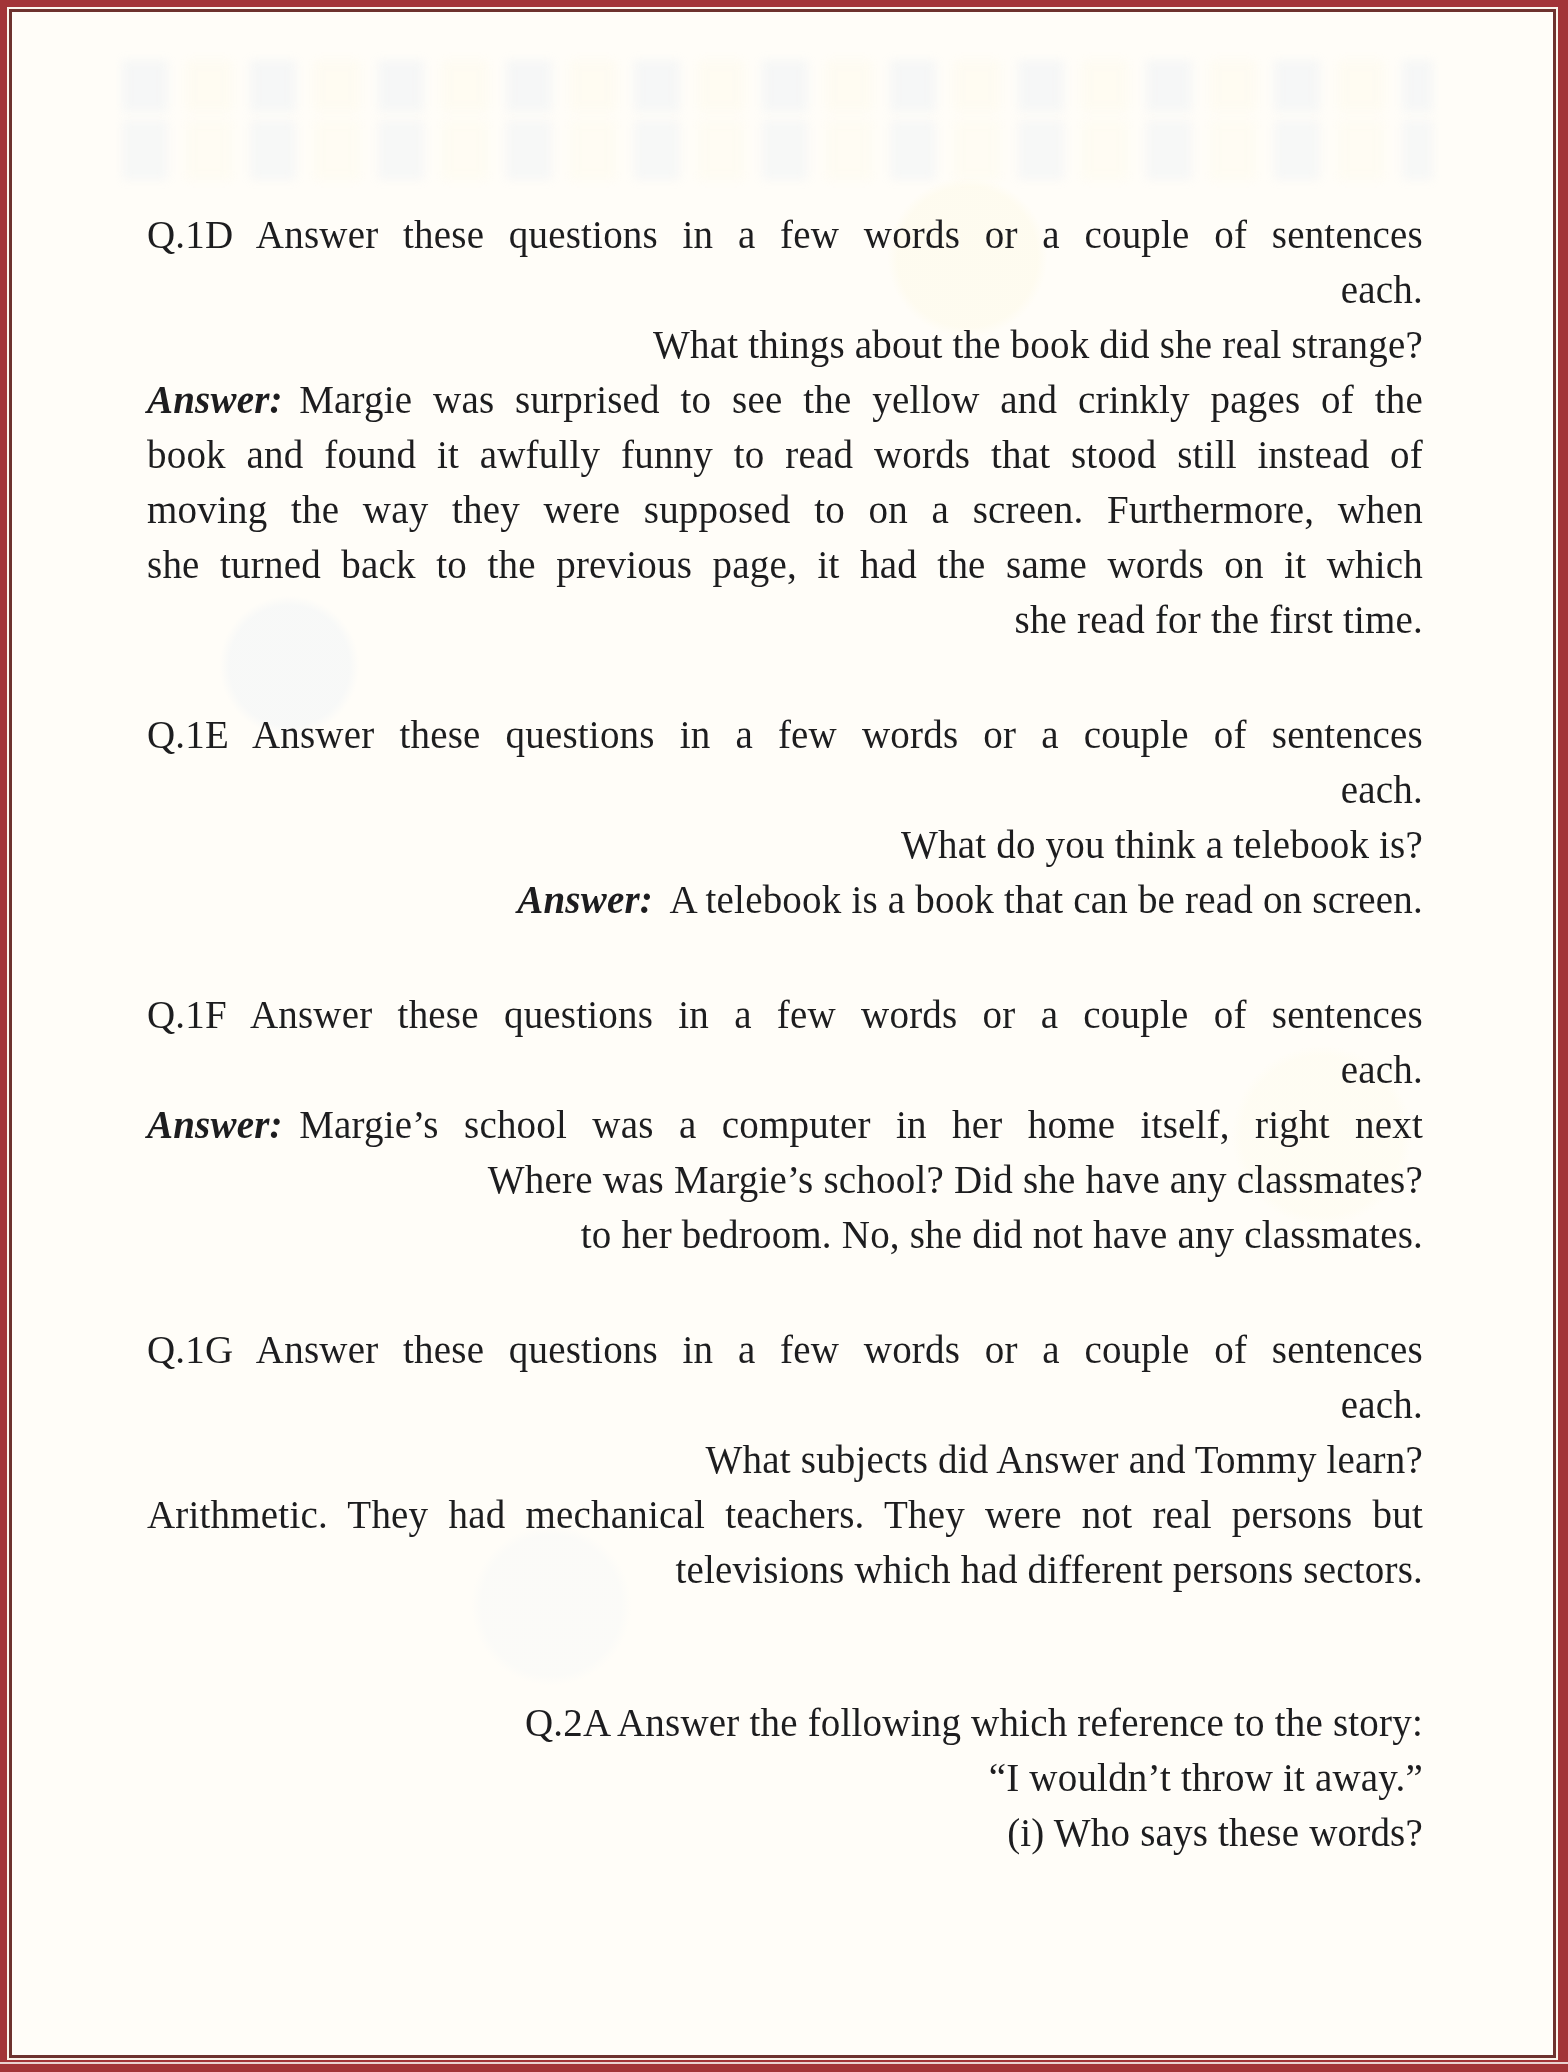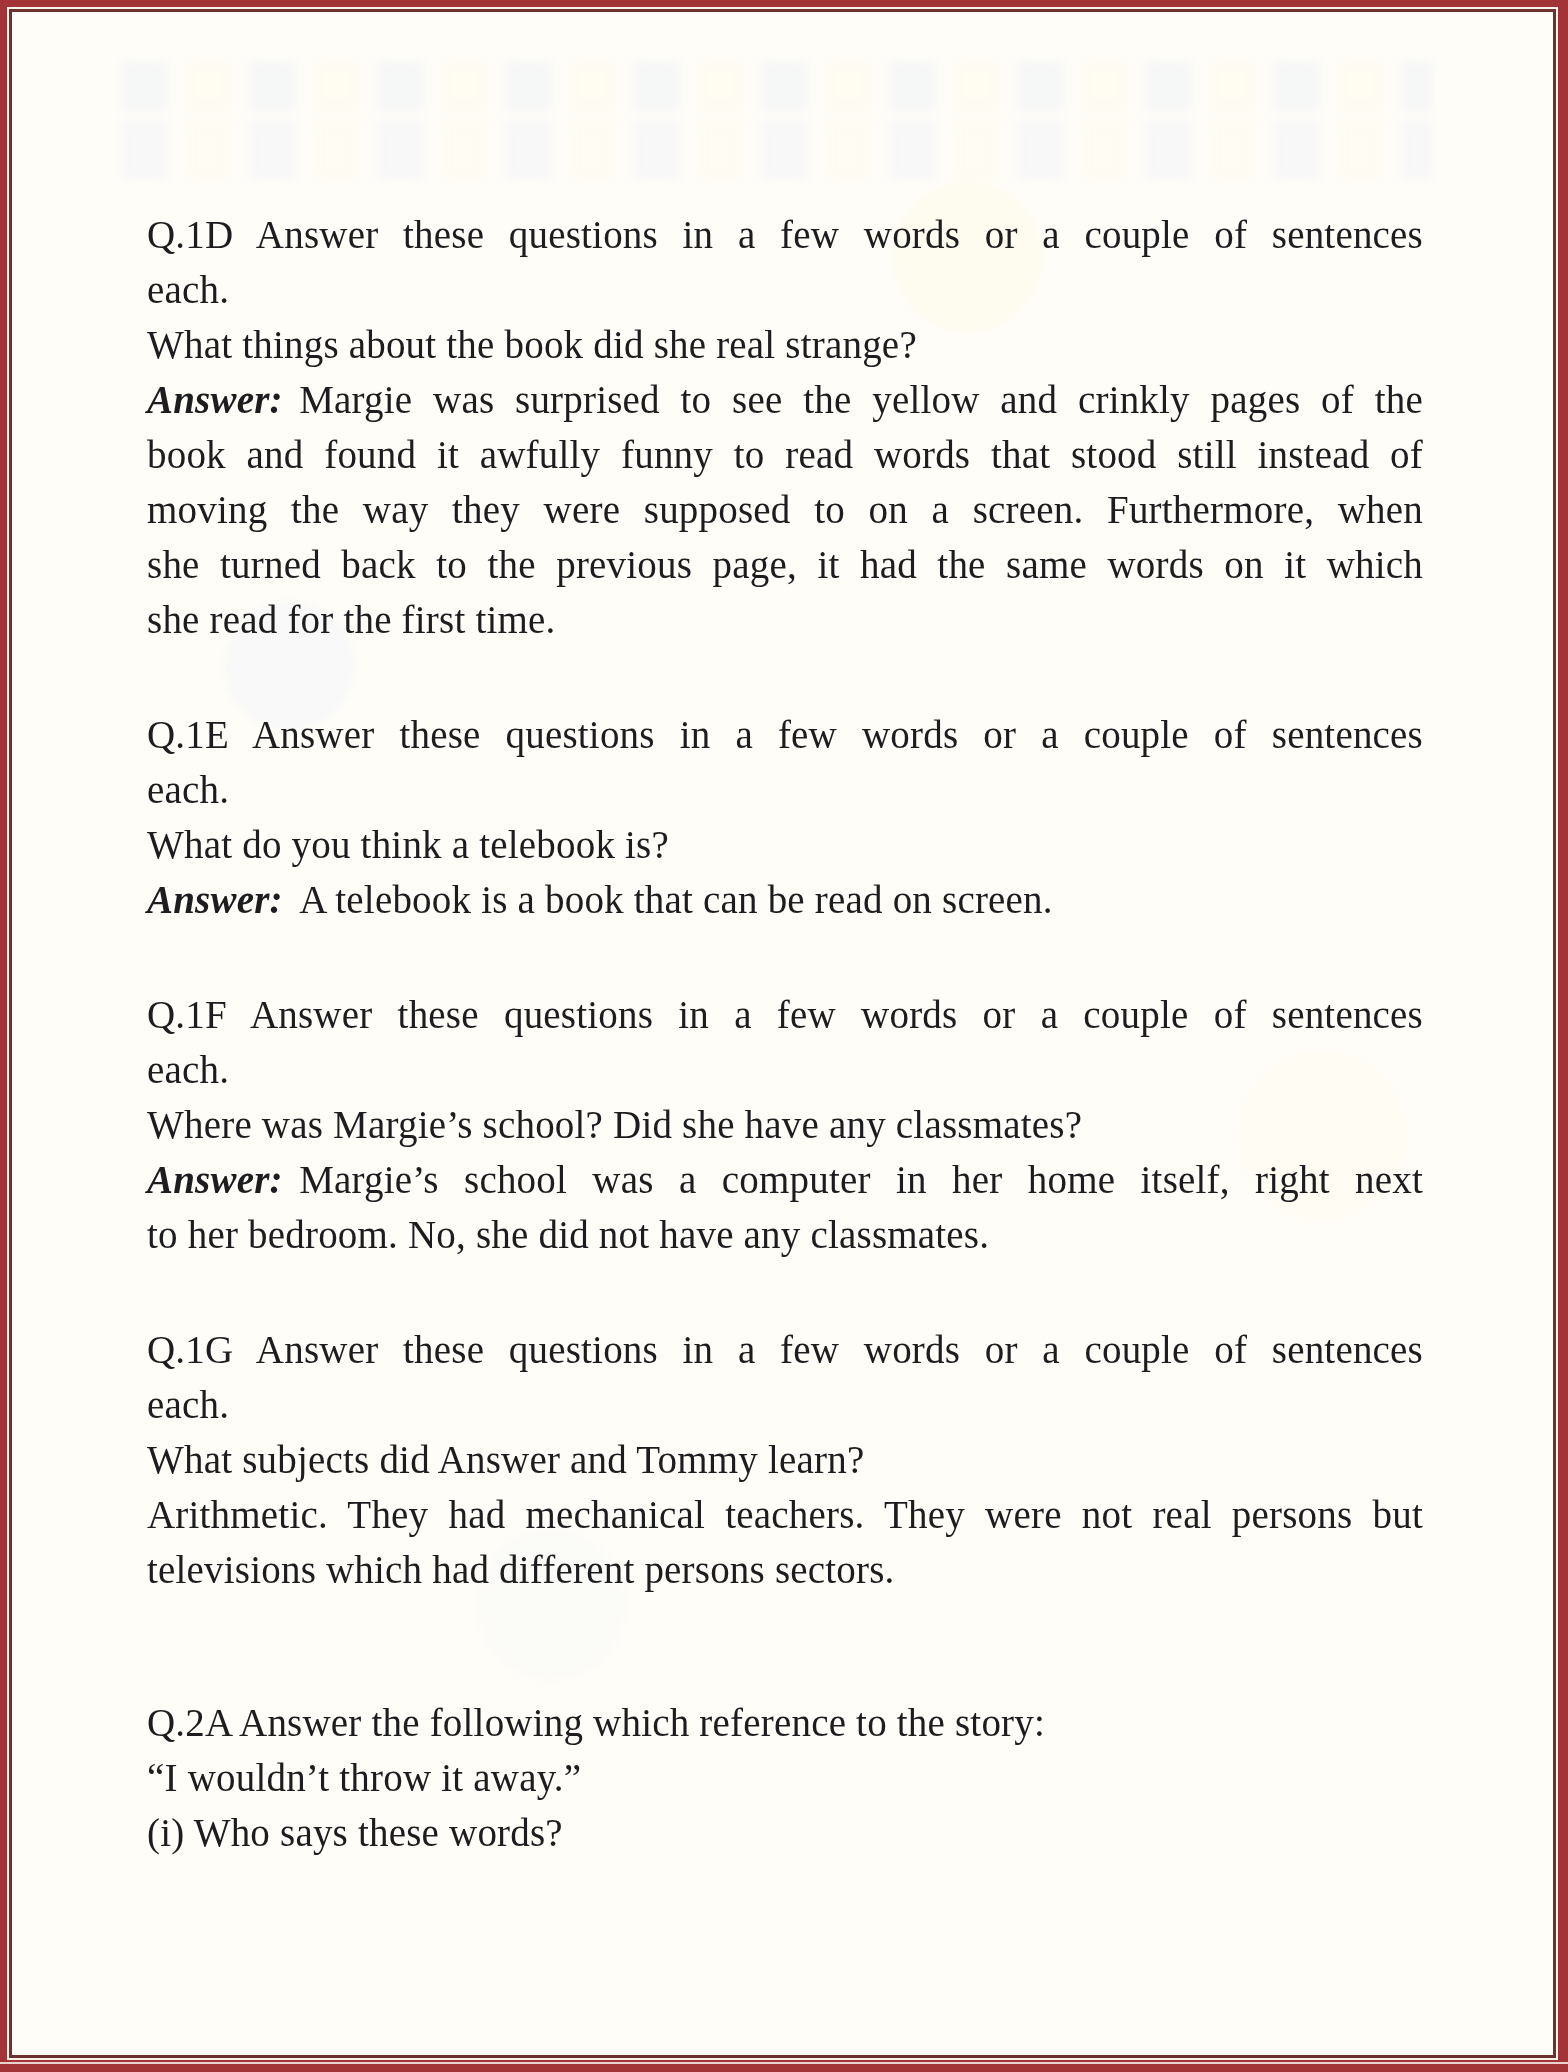--- a/index.html
+++ b/index.html
@@ -45,21 +45,21 @@
     position: relative;
     padding: 183px 118px 0 123px;
   }
   .block { margin: 12px; }
   .block + .block { margin-top: 60px; }
   .block.big-gap { margin-top: 98px; }
   .line {
     font-size: 39px;
     line-height: 55px;
     color: #1d1d1f;
-    text-align: left;
+    text-align: right;
     letter-spacing: 0.2px;
   }
   .line.j {
     text-align: justify;
     text-align-last: justify;
   }
   .line b { font-weight: bold; margin-right: 0.42em; font-style: italic; }
 </style>
 </head>
 <body>
@@ -84,22 +84,22 @@
     <div class="block">
       <div class="line j"><span>Q.1E Answer these questions in a few words or a couple of sentences</span></div>
       <div class="line"><span>each.</span></div>
       <div class="line"><span>What do you think a telebook is?</span></div>
       <div class="line"><b>Answer:</b><span>A telebook is a book that can be read on screen.</span></div>
     </div>
 
     <div class="block">
       <div class="line j"><span>Q.1F Answer these questions in a few words or a couple of sentences</span></div>
       <div class="line"><span>each.</span></div>
+      <div class="line j"><b>Answer:</b><span>Margie’s school was a computer in her home itself, right next</span></div>
       <div class="line"><span>Where was Margie’s school? Did she have any classmates?</span></div>
-      <div class="line j"><b>Answer:</b><span>Margie’s school was a computer in her home itself, right next</span></div>
       <div class="line"><span>to her bedroom. No, she did not have any classmates.</span></div>
     </div>
 
     <div class="block">
       <div class="line j"><span>Q.1G Answer these questions in a few words or a couple of sentences</span></div>
       <div class="line"><span>each.</span></div>
       <div class="line"><span>What subjects did Answer and Tommy learn?</span></div>
       <div class="line j"><span>Arithmetic. They had mechanical teachers. They were not real persons but</span></div>
       <div class="line"><span>televisions which had different persons sectors.</span></div>
     </div>

